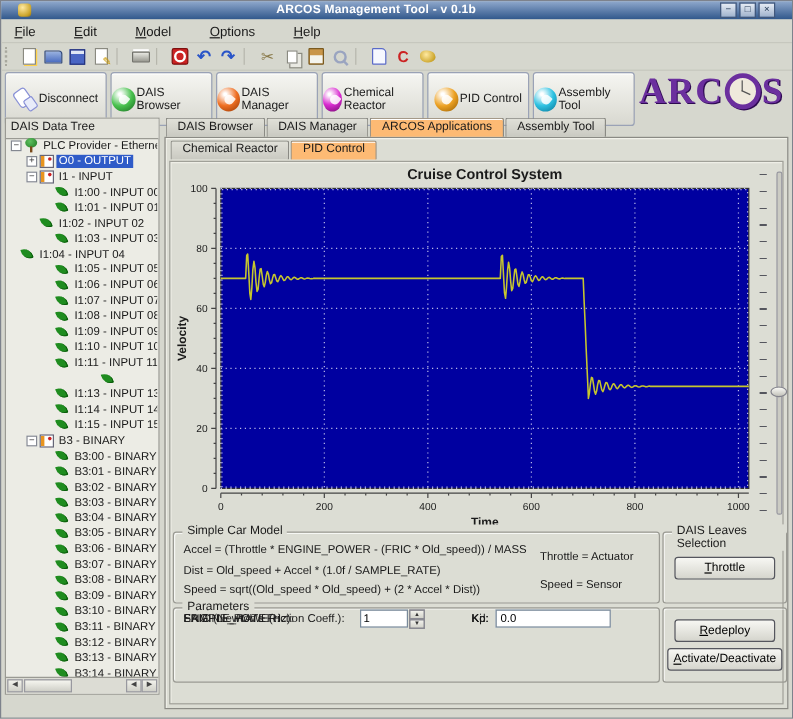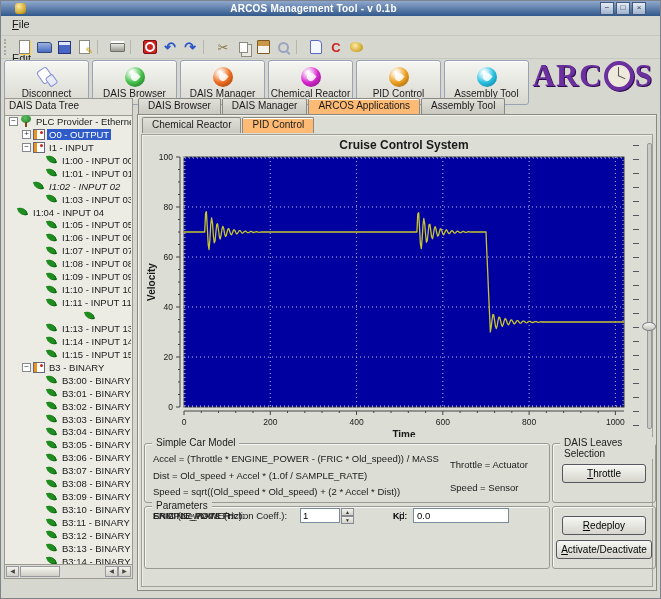--- a/index.html
+++ b/index.html
@@ -9,21 +9,21 @@
   .window{position:absolute;inset:0;border:1px solid #7d828c;background:#d6d7ce;box-sizing:border-box;}
 
   
   .titlebar{height:15px;background:linear-gradient(#8fa8cc,#31588c);display:flex;align-items:center;padding:0 14px;}
   .titlebar .app-icon{width:11px;height:11px;border-radius:3px;background:radial-gradient(circle at 35% 30%,#ffe9a0,#c9a227 70%,#8a6d12);margin-right:3px;}
   .titlebar .title{flex:1;text-align:center;color:#fff;font-weight:bold;font-size:10px;letter-spacing:.2px;}
   .winbtn{width:12px;height:11px;margin-left:2px;border:1px solid #41587c;background:linear-gradient(#e6ecf5,#9fb2cc);
           font-size:8px;line-height:9px;text-align:center;color:#1d3350;}
 
   
-  .menubar{height:17px;display:flex;align-items:flex-start;gap:20px;padding:1px 5px;border-bottom:1px solid #c6c7be;flex-direction:column;}
+  .menubar{height:17px;display:flex;align-items:flex-end;gap:20px;padding:1px 5px;border-bottom:1px solid #c6c7be;}
   .menu-item{display:inline-block;padding:1px 6px;}
   .menu-item::first-letter{text-decoration:underline;}
 
   
   .toolbar{height:22px;display:flex;align-items:center;padding:0 3px;border-bottom:1px solid #c6c7be;}
   .tb-handle{width:4px;height:16px;border-left:2px dotted #a8a89e;margin-right:4px;}
   .ticn{width:18px;height:17px;margin:0 1px;display:inline-flex;align-items:center;justify-content:center;position:relative;font-size:12px;}
   .ticn.sep{width:6px;margin:0 3px;border-left:1px solid #b6b6ac;height:14px;}
   .i-new::before{content:"";width:9px;height:12px;background:#fff;border:1px solid #8a8a80;box-shadow:1px 1px 0 #ffd24a;}
   .i-open::before{content:"";width:13px;height:9px;background:linear-gradient(#9ab2e0,#4a6cc0);border:1px solid #31497c;border-radius:1px 3px 1px 1px;}
@@ -40,21 +40,21 @@
   .i-search::before{content:"";width:7px;height:7px;border:2px solid #9aa4c0;border-radius:50%;}
   .i-search::after{content:"";position:absolute;width:2px;height:5px;background:#9aa4c0;transform:rotate(-45deg);right:3px;bottom:1px;}
   .i-notes::before{content:"";width:10px;height:12px;background:#f6f8ff;border:1px solid #5a6ac8;border-radius:1px 4px 1px 1px;}
   .i-help{color:#cc2323;font-weight:bold;font-size:13px;}
   .i-arcos::before{content:"";width:13px;height:10px;border-radius:40% 60% 50% 50%;background:radial-gradient(circle at 40% 35%,#ffe9a0,#c9a227 75%,#8a6d12);}
 
   
   .launchbar{height:45px;display:flex;gap:3px;padding:1px 3px;align-items:stretch;}
   .launch-btn{width:85px;box-sizing:border-box;border:1px solid #9aa2b6;border-radius:3px;
       background:linear-gradient(#f6f6f2,#d8d8d0);box-shadow:inset 0 1px 0 #fff;
-      display:flex;flex-direction:column;align-items:center;justify-content:center;gap:1px;font-size:10px;}
+      display:flex;flex-direction:row;align-items:center;justify-content:center;gap:1px;font-size:10px;}
   .lbicon{width:20px;height:20px;position:relative;display:inline-block;}
   .lb-green{background:radial-gradient(circle at 35% 28%,#fff 6%,#49c24f 50%,#1a7020 95%);border-radius:50%;}
   .lb-orange{background:radial-gradient(circle at 35% 28%,#fff 6%,#ef7024 50%,#9c3a05 95%);border-radius:50%;}
   .lb-magenta{background:radial-gradient(circle at 35% 28%,#fff 6%,#d92ad0 50%,#7c0c78 95%);border-radius:50%;}
   .lb-amber{background:radial-gradient(circle at 35% 28%,#fff 6%,#eda224 50%,#9c6205 95%);border-radius:50%;}
   .lb-cyan{background:radial-gradient(circle at 35% 28%,#fff 6%,#2ec2e2 50%,#0a7a9c 95%);border-radius:50%;}
   .lb-green::after,.lb-magenta::after,.lb-amber::after,.lb-cyan::after,.lb-orange::after{
       content:"";position:absolute;left:6px;top:6px;width:8px;height:8px;border-radius:60% 10% 60% 60%;
       background:rgba(255,255,255,.85);transform:rotate(40deg);}
   .lb-disc::before{content:"";position:absolute;left:2px;top:1px;width:10px;height:13px;background:#fff;
@@ -251,21 +251,21 @@
         <div class="tree-row" style="padding-left: 29px;">
         <span class="handle"></span>
         <span class="ti ti-leaf"></span>
         <span class="lbl">I1:00 - INPUT 00</span>
       </div>
         <div class="tree-row" style="padding-left: 29px;">
         <span class="handle"></span>
         <span class="ti ti-leaf"></span>
         <span class="lbl">I1:01 - INPUT 01</span>
       </div>
-        <div class="tree-row" style="padding-left: 16px; font-style: italic;">
+        <div class="tree-row" style="padding-left: 16px;">
         <span class="handle"></span>
         <span class="ti ti-leaf"></span>
         <span class="lbl">I1:02 - INPUT 02</span>
       </div>
         <div class="tree-row" style="padding-left: 29px;">
         <span class="handle"></span>
         <span class="ti ti-leaf"></span>
         <span class="lbl">I1:03 - INPUT 03</span>
       </div>
         <div class="tree-row" style="">

